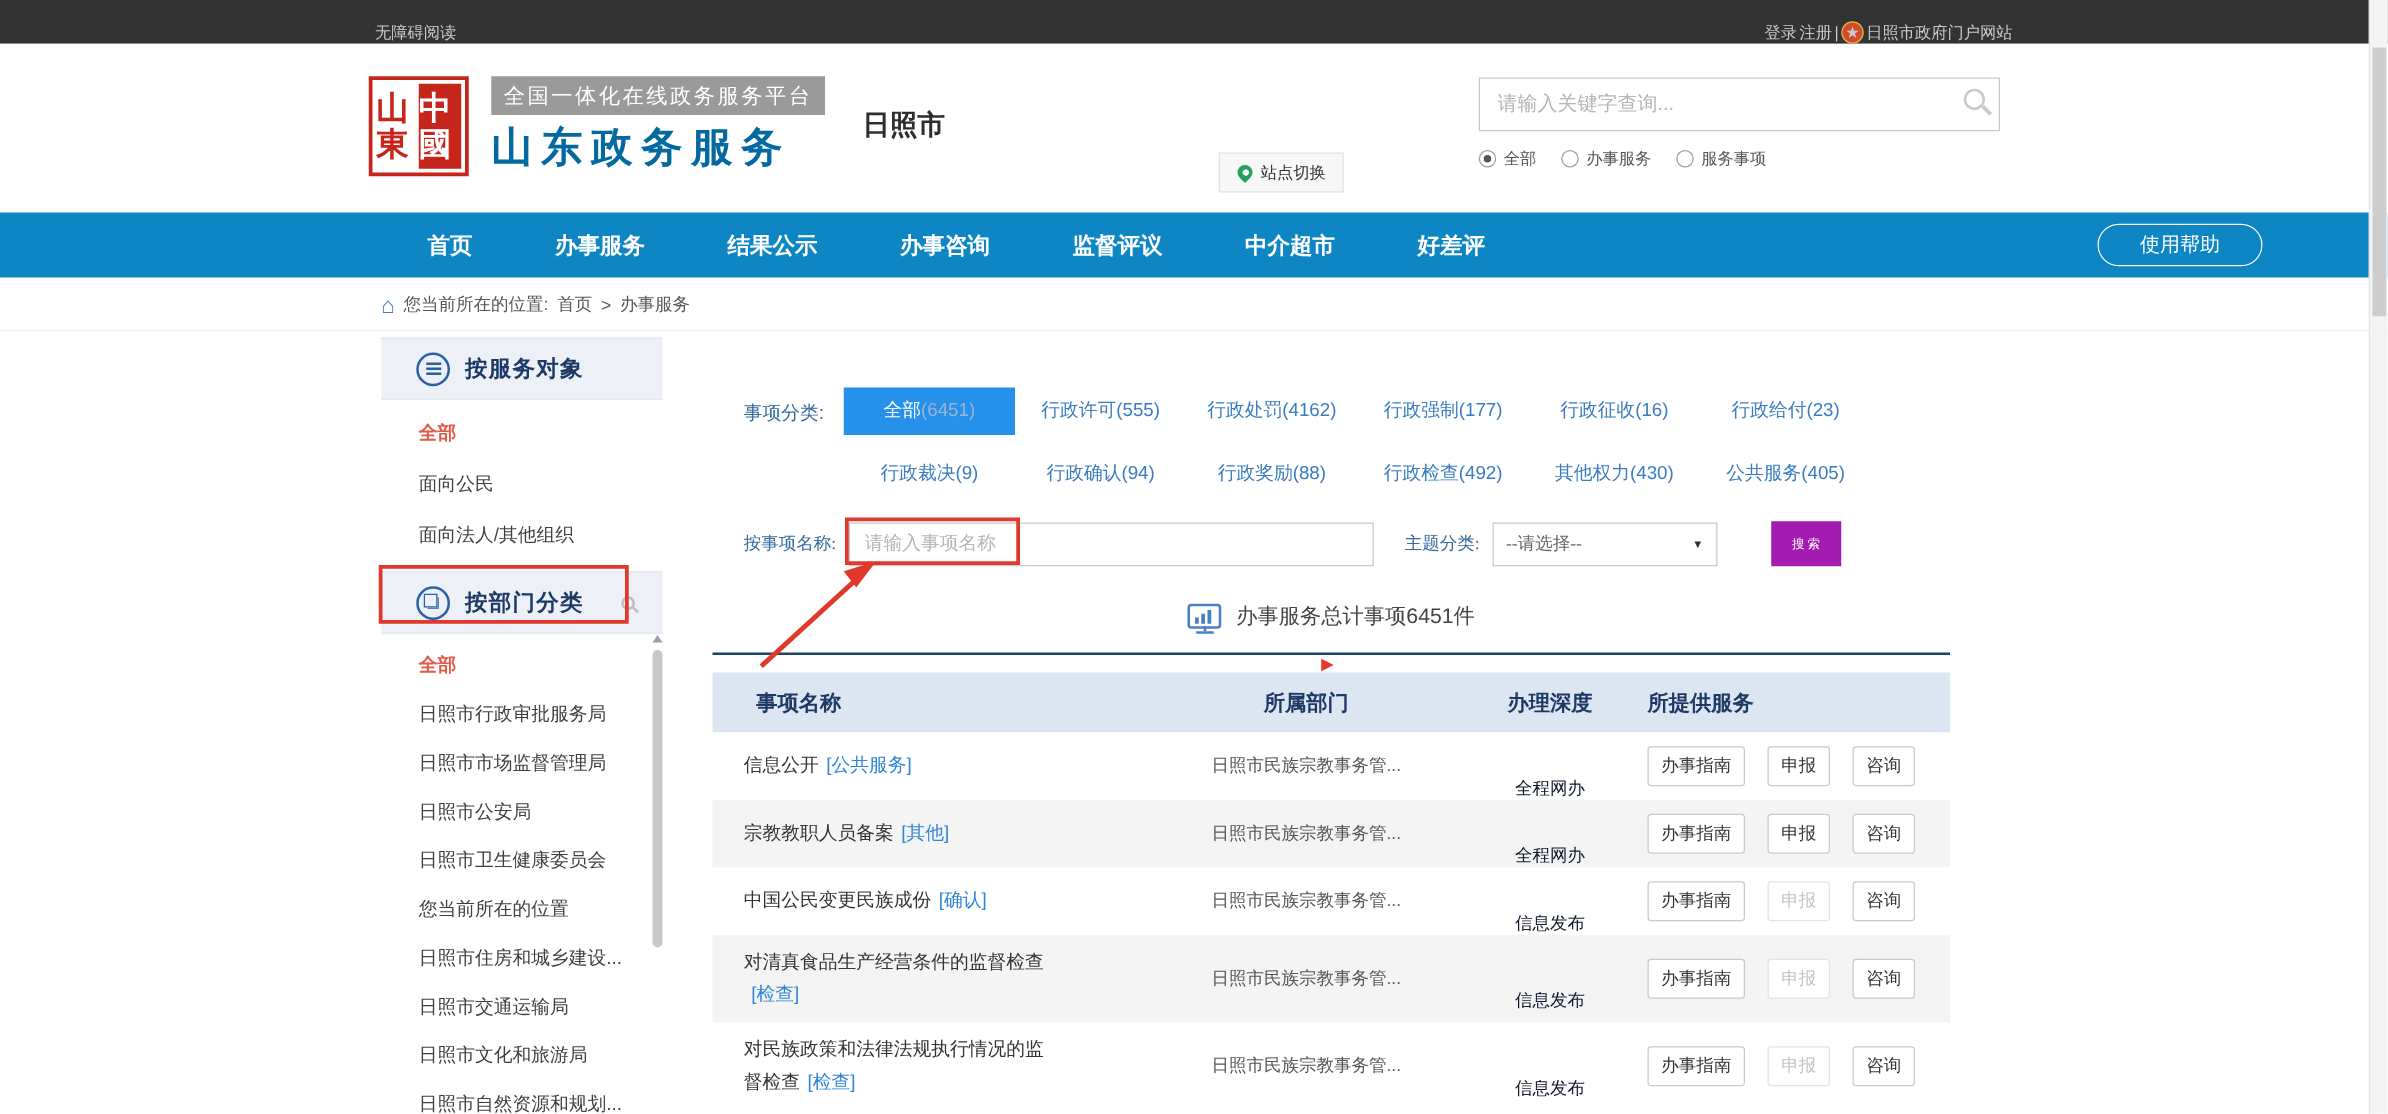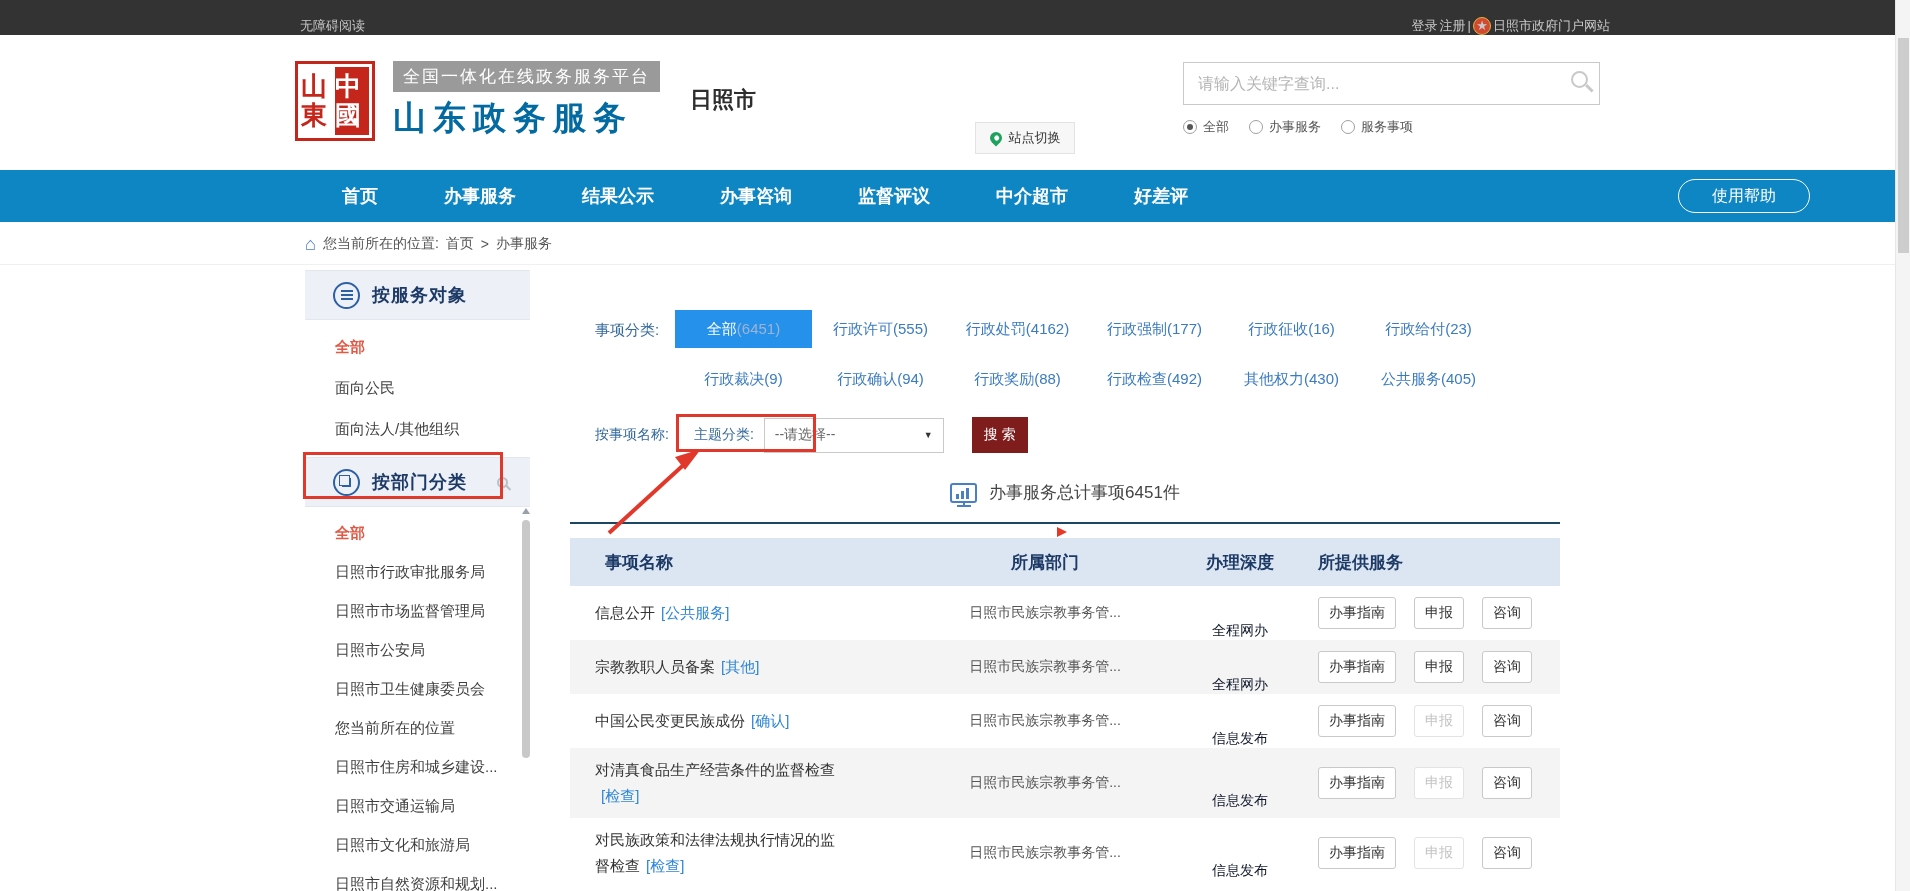--- a/index.html
+++ b/index.html
@@ -95,31 +95,31 @@
   
   .main { width:990px; margin-left:40px; padding-top:45px; position:relative; flex:none; }
   .cat-label { position:absolute; left:25px; top:56px; font-size:15px; color:#34699c; }
   .cat-row { display:flex; margin-left:105px; }
   .cat-row.second { margin-top:12px; }
   .cat-tab { width:137px; height:38px; line-height:38px; text-align:center; font-size:15px;
     color:#3b7cc0; cursor:pointer; white-space:nowrap; }
   .cat-tab.active { background:#2591eb; color:#fff; }
   .cat-tab.active .cnt { color:#9db4d4; }
 
-  .search-row { display:flex; align-items:center; margin-top:19px; position:relative; }
+  .search-row { display:flex; align-items:center; margin-top:19px; position:relative;font-family:Liberation Serif, serif; }
   .search-row .lbl { margin-left:25px; font-size:14px; color:#34699c; white-space:nowrap; }
   .item-input { width:420px; height:35px; border:1px solid #c9c9c9; margin-left:10px; padding:0 12px;
     font-size:15px; color:#333; outline:none; font-family:inherit; }
   .item-input::placeholder { color:#b5b5b5; }
   .topic-lbl { margin-left:35px; }
   .select { margin-left:10px; width:180px; height:35px; border:1px solid #c9c9c9; display:flex;
     align-items:center; justify-content:space-between; padding:0 10px; font-size:14px; color:#666; cursor:pointer; }
   .select .arr { font-size:9px; color:#333; }
-  .search-btn { margin-left:28px; width:56px; height:36px; background:#7f1d1d; color:#fff; border:none;
-    font-size:14px; cursor:pointer; font-family:inherit; }
+  .search-btn { margin-left:43px; width:56px; height:36px; background:#a21caf; color:#fff; border:none;
+    font-size:10px; cursor:pointer; font-family:inherit; }
 
   .stats-row { margin-top:28px; display:flex; align-items:center; justify-content:center; gap:12px; }
   .stats-text { font-size:17px; color:#444; }
   .chart-icon { width:27px; height:20px; border:2px solid #4a7fc1; border-radius:3px; position:relative;
     display:flex; align-items:flex-end; gap:2px; padding:0 4px 2px; }
   .chart-icon .b { width:3px; background:#4a7fc1; }
   .chart-icon .b1{height:5px} .chart-icon .b2{height:8px} .chart-icon .b3{height:11px}
   .chart-icon::before { content:''; position:absolute; left:50%; bottom:-4px; transform:translateX(-50%);
     width:2px; height:4px; background:#4a7fc1; }
   .chart-icon::after { content:''; position:absolute; left:50%; bottom:-6px; transform:translateX(-50%);
@@ -292,20 +292,21 @@
           <span class="cat-tab"><span>行政裁决</span><span class="cnt">(9)</span></span>
           <span class="cat-tab"><span>行政确认</span><span class="cnt">(94)</span></span>
           <span class="cat-tab"><span>行政奖励</span><span class="cnt">(88)</span></span>
           <span class="cat-tab"><span>行政检查</span><span class="cnt">(492)</span></span>
           <span class="cat-tab"><span>其他权力</span><span class="cnt">(430)</span></span>
           <span class="cat-tab"><span>公共服务</span><span class="cnt">(405)</span></span>
         </div>
 
       <div class="search-row">
         <span class="lbl">按事项名称:</span>
+        <input class="item-input" type="text" placeholder="请输入事项名称" style="">
         <span class="lbl topic-lbl">主题分类:</span>
         <div class="select">
           <span>--请选择--</span>
           <span class="arr">▼</span>
         </div>
         <button class="search-btn">搜 索</button>
       </div>
 
       <div class="stats-row">
         <span class="chart-icon">

